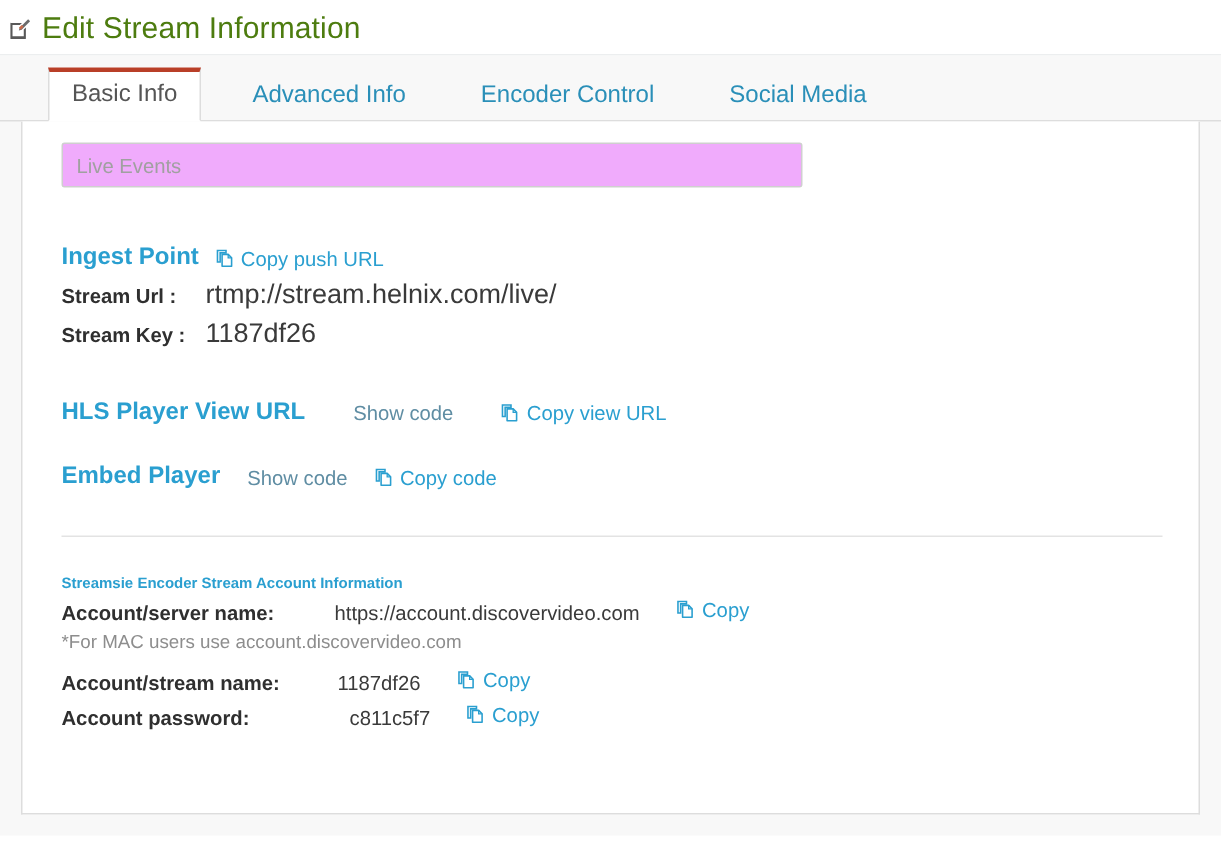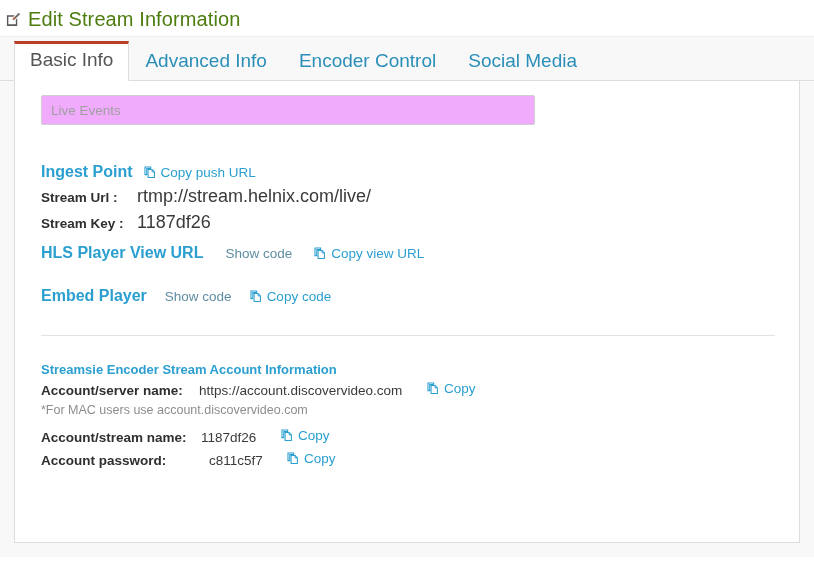--- a/index.html
+++ b/index.html
@@ -49,29 +49,30 @@
   .tabs {
     display: flex;
     align-items: flex-end;
     padding-left: 14px;
     border-bottom: 1px solid #dddddd;
     height: 34px;
     box-sizing: border-box;
   }
   .tab {
     padding: 23px 15px 8px 15px;
-    font-size: 19px;
+    font-size: 16px;
     color: #2a8fb8;
     cursor: pointer;
     background: transparent;
     border: 1px solid transparent;
     border-bottom: none;
     margin-bottom: -1px;
     line-height: 1.2;
     white-space: nowrap;
+    margin-left: 18px;
   }
   .tab.active {
     background: #ffffff;
     color: #555555;
     border: 1px solid #dddddd;
     border-bottom: 1px solid #ffffff;
     border-top: 3px solid #b93f28;
     padding-top: 5px;
   }
 
@@ -180,51 +181,52 @@
     font-size: 13.5px;
     color: #2f2f2f;
   }
   .kv .v {
     font-size: 18px;
     color: #3a3a3a;
   }
   .k-w1 { width: 96px; }
   .k-w2 { width: 96px; }
 
-  .hls-row { margin: 11px 0 0 14px; display: flex; align-items: center; gap: 22px; }
+  .hls-row { margin: 33px 0 0 14px; display: flex; align-items: center; gap: 32px; }
   .embed-row { margin: 25px 0 0 14px; display: flex; align-items: center; gap: 18px; }
 
   .divider {
     border: none;
     border-top: 1px solid #e3e3e3;
     margin: 30px 12px 0 14px;
   }
 
   
   .account-block { margin: 26px 0 0 14px; }
   .account-title {
     color: #2a9fd0;
     font-weight: bold;
-    font-size: 13px;
+    font-size: 10px;
     margin-bottom: 4px;
   }
   .acc-row {
     display: flex;
     align-items: baseline;
     gap: 0;
     margin-top: 4px;
   }
   .acc-row .k {
     font-weight: bold;
     font-size: 13.5px;
     color: #2f2f2f;
   }
   .acc-row .v {
     font-size: 13.5px;
     color: #3a3a3a;
+    margin-left: 24px;
   }
   .note {
     color: #8d8d8d;
     font-size: 12.5px;
     margin-top: 5px;
   }
   .acc-k-w { width: 158px; }
   .acc-v-w1 { width: 228px; }
   .acc-v-w2 { width: 80px; }
   .acc-k-w2 { width: 160px; }

